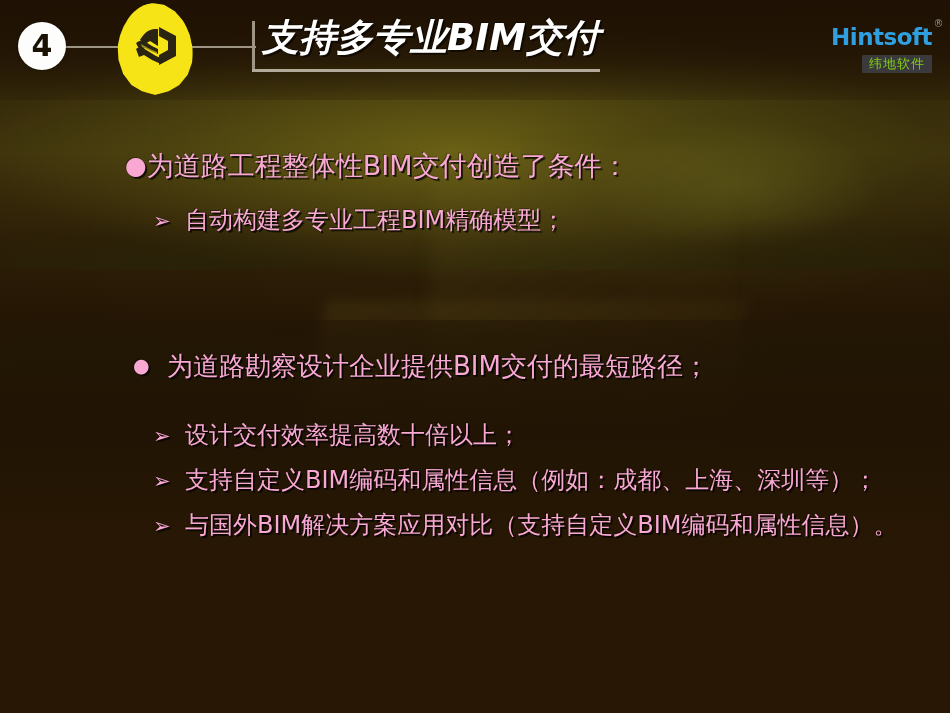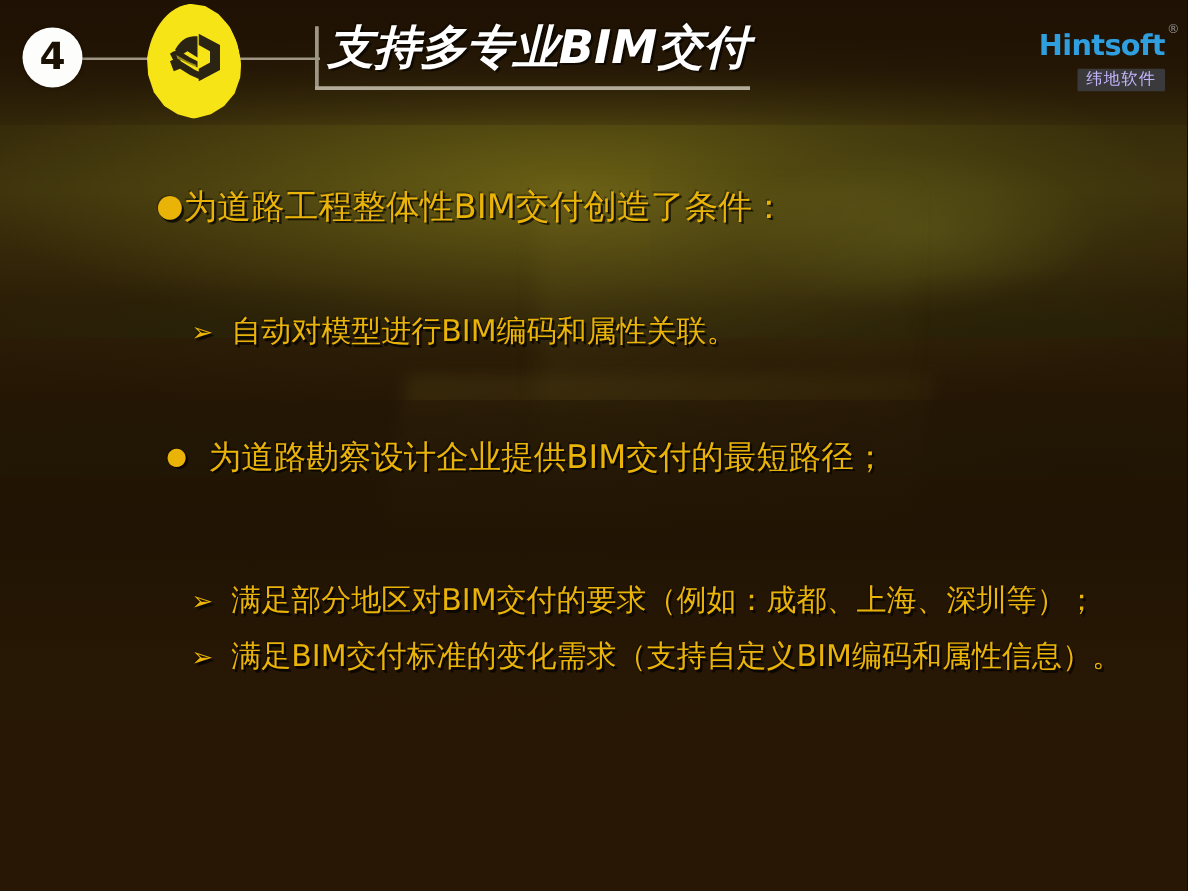--- a/index.html
+++ b/index.html
@@ -187,34 +187,34 @@
     position: absolute;
     top: -7px; right: -11px;
     font-size: 10px;
     font-weight: 400;
     color: #8e8f90;
   }
   .brand-cn {
     margin-top: 6px;
     display: inline-block;
     background: #3a3a3c;
-    color: #c4b5fd;
+    color: #84cc16;
     font-size: 13px;
     letter-spacing: 1px;
     padding: 2px 7px 3px 7px;
     line-height: 1;
     border-radius: 1px;
   }
 
   
   .content { position: absolute; left: 0; top: 100px; width: 950px; height: 613px; }
 
   .line {
     position: absolute;
-    color: #eab308;
+    color: #f9a8d4;
     white-space: nowrap;
     text-shadow:
       2px 2px 0 rgba(0,0,0,0.62),
       1px 1px 0 rgba(0,0,0,0.5),
      -1px -1px 0 rgba(0,0,0,0.28);
   }
 
   
   .lvl1 { font-size: 27px; line-height: 1.15; }
   .lvl1 .dot { font-size: 25px; vertical-align: 1px; }
@@ -285,33 +285,36 @@
       <div class="brand-cn">纬地软件</div>
     </div>
   </div>
 
   <div class="content">
 
     <div class="line lvl1" style="left:125px; top:50px;">
       <span class="dot">●</span><span>为道路工程整体性BIM交付创造了条件：</span>
     </div>
 
-
-    <div class="line lvl2" style="left:153px; top:152px;">
-      <span class="arrow">➢</span><span>自动对模型进行BIM编码和属性关联。</span>
-    </div>
+    <div class="line lvl2" style="left:153px; top:107px;">
+      <span class="arrow">➢</span><span>自动构建多专业工程BIM精确模型；</span>
+    </div>
+
 
     <div class="line lvl1b" style="left:133px; top:208px;">
       <span class="dot2">●</span><span>为道路勘察设计企业提供BIM交付的最短路径；</span>
     </div>
 
 
+    <div class="line lvl2" style="left:153px; top:322px;">
+      <span class="arrow">➢</span><span>设计交付效率提高数十倍以上；</span>
+    </div>
 
     <div class="line lvl2" style="left:153px; top:367px;">
-      <span class="arrow">➢</span><span>满足部分地区对BIM交付的要求（例如：成都、上海、深圳等）；</span>
+      <span class="arrow">➢</span><span>支持自定义BIM编码和属性信息（例如：成都、上海、深圳等）；</span>
     </div>
 
     <div class="line lvl2" style="left:153px; top:412px;">
-      <span class="arrow">➢</span><span>满足BIM交付标准的变化需求（支持自定义BIM编码和属性信息）。</span>
+      <span class="arrow">➢</span><span>与国外BIM解决方案应用对比（支持自定义BIM编码和属性信息）。</span>
     </div>
 
   </div>
 </div>
 
 </body></html>

